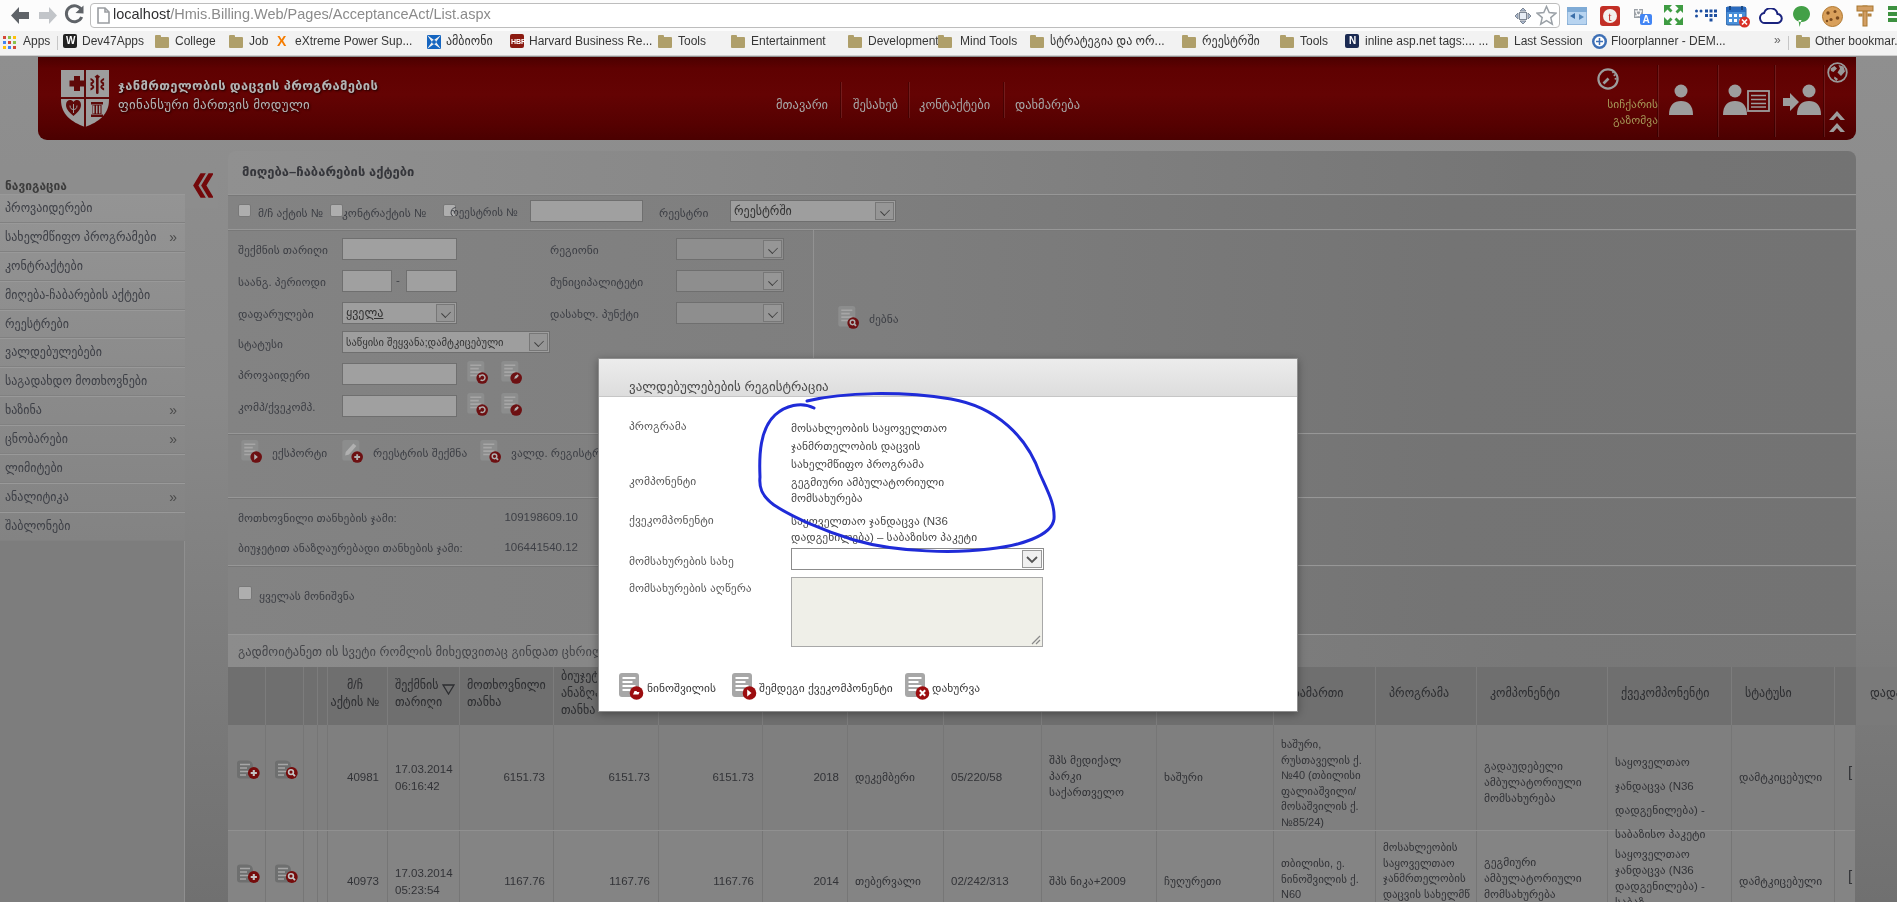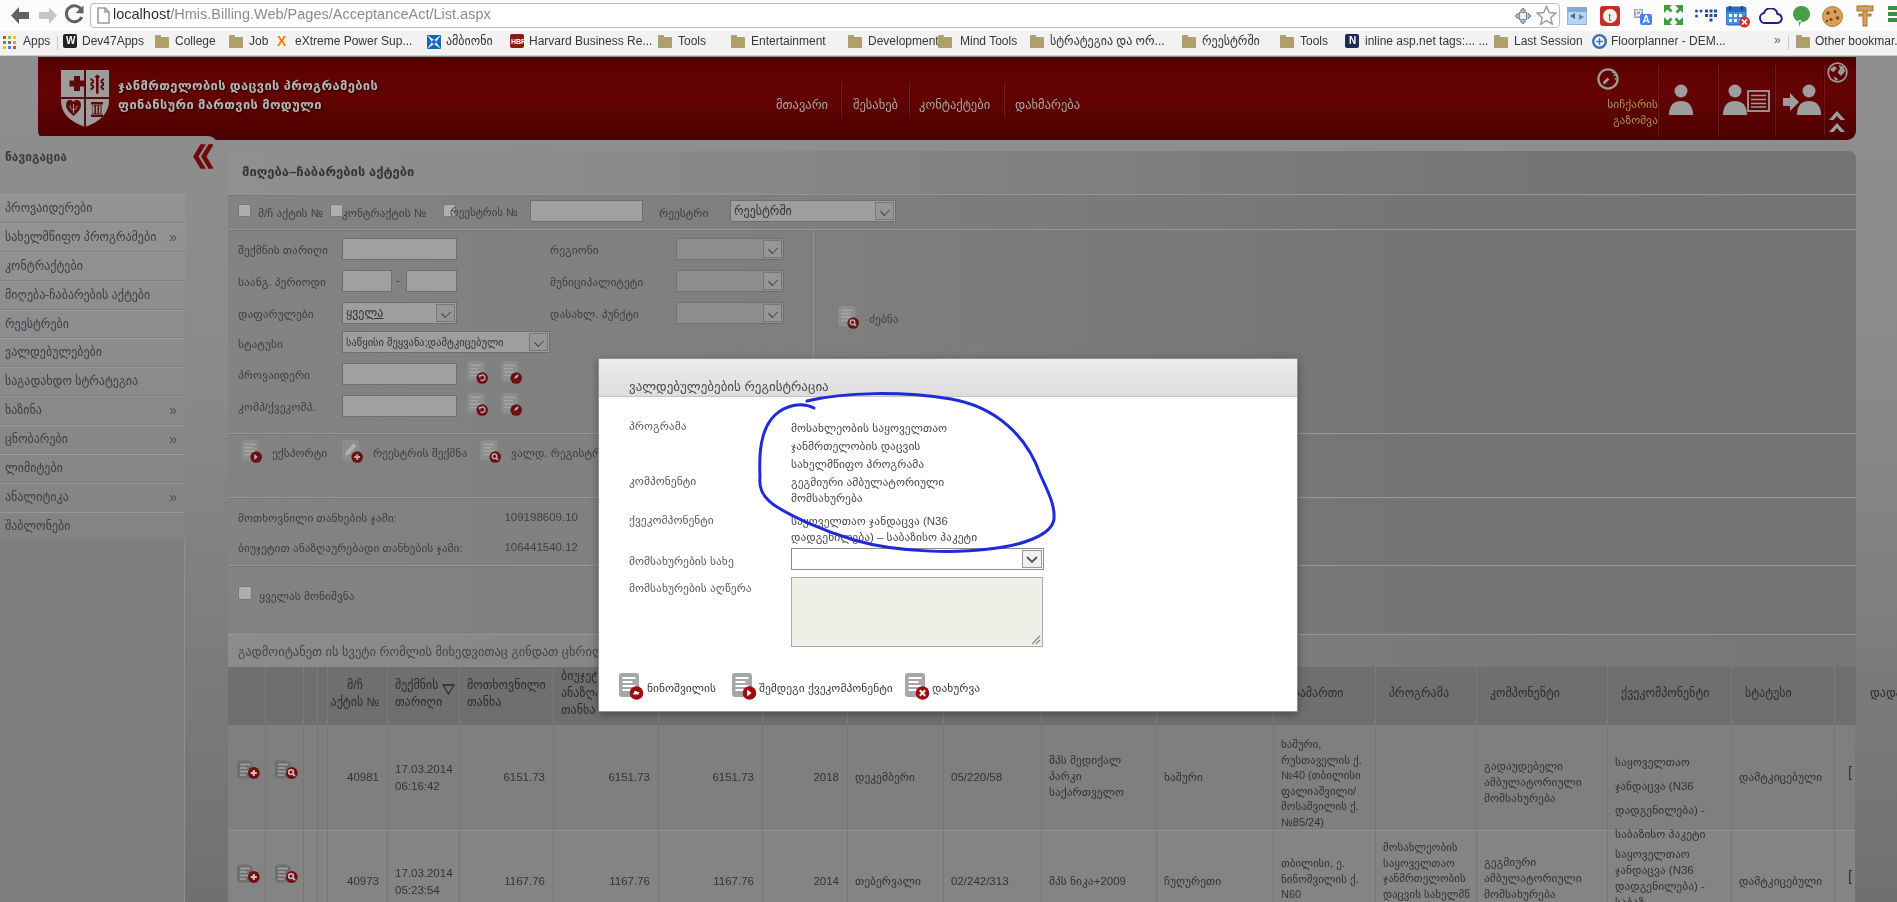--- a/index.html
+++ b/index.html
@@ -17,21 +17,21 @@
 
 #page{position:absolute;left:0;top:56px;width:1897px;height:846px;
 background:linear-gradient(180deg,#8f8f8f 0%,#898989 40%,#707070 100%);}
 
 #hdr{position:absolute;left:38px;top:1px;width:1818px;height:83px;
 background:linear-gradient(180deg,#4b0000 0%,#5f0101 14%,#640303 45%,#550101 82%,#4b0000 100%);
 border-radius:0 0 9px 9px;}
 .hmenu{position:absolute;top:40px;font-size:12.5px;color:#a6a6a6;}
 .hsep{position:absolute;top:12px;width:1px;height:58px;background:rgba(255,255,255,0.10);box-shadow:-1px 0 0 rgba(0,0,0,0.25);}
 
-#sidehead{position:absolute;left:0;top:80px;width:218px;height:43px;background:#8d8d8d;border-radius:0 10px 0 0;text-align:center;}
+#sidehead{position:absolute;left:0;top:109px;width:218px;height:43px;background:#8d8d8d;border-radius:0 10px 0 0;text-align:center;}
 #sideitems{position:absolute;left:0;top:138px;width:185px;background:linear-gradient(180deg,#949494,#838383);}
 .si{position:relative;height:28.9px;border-bottom:1px solid #818181;box-shadow:inset 0 1px 0 #999;font-size:12px;color:#3e4047;line-height:28px;padding-left:5px;}
 .si .ar{position:absolute;right:8px;top:0;color:#4a4a4a;font-size:14px;}
 #sidebot{position:absolute;left:0;top:485px;width:185px;height:361px;background:#7d7d7d;border-right:1px solid #8f8f8f;}
 
 .lbl{position:absolute;font-size:11.5px;color:#3d3f45;white-space:nowrap;}
 .inp{position:absolute;height:22px;background:#a0a0a0;border:1px solid #6f6f6f;}
 .sel{position:absolute;height:22px;background:#9e9e9e;border:1px solid #6f6f6f;font-size:12px;color:#333;line-height:20px;padding-left:3px;white-space:nowrap;overflow:hidden;}
 .selb{position:absolute;right:1px;top:1px;width:19px;height:18px;background:#969696;border:1px solid #777;}
 .selb:before{content:"";position:absolute;left:5px;top:4px;width:7px;height:7px;border-left:1.6px solid #3e3e3e;border-bottom:1.6px solid #3e3e3e;transform:rotate(-45deg) scale(1,0.75);transform-origin:center;}
@@ -222,21 +222,21 @@
   <g fill="#5e0909">
           <rect x="32" y="34" width="12" height="2.5"></rect>
           <rect x="33.5" y="37" width="9" height="9"></rect>
           <rect x="34" y="37.5" width="1.5" height="8" fill="#9d9d9d"></rect>
           <rect x="37" y="37.5" width="1.5" height="8" fill="#9d9d9d"></rect>
           <rect x="40" y="37.5" width="1.5" height="8" fill="#9d9d9d"></rect>
           <rect x="32" y="46.5" width="12" height="2.5"></rect>
         </g>
  </svg>
  <div class="ab" style="left:80px;top:21px;font-size:13px;font-weight:bold;color:#b3b3b3;text-shadow:1px 1px 2px rgba(0,0,0,0.7);letter-spacing:0.3px">ჯანმრთელობის დაცვის პროგრამების</div>
- <div class="ab" style="left:80px;top:40px;font-size:13px;font-weight:bold;color:#b3b3b3;text-shadow:1px 1px 2px rgba(0,0,0,0.7);letter-spacing:0.3px">ფინანსური მართვის მოდული</div>
+ <div class="ab" style="left:80px;top:40px;font-size:13px;font-weight:normal;color:#b3b3b3;text-shadow:1px 1px 2px rgba(0,0,0,0.7);letter-spacing:0.3px">ფინანსური მართვის მოდული</div>
  <div class="hmenu" style="left:738px">მთავარი</div>
  <div class="hsep" style="left:803px;top:25px;height:36px"></div>
  <div class="hmenu" style="left:815px">შესახებ</div>
  <div class="hsep" style="left:871px;top:25px;height:36px"></div>
  <div class="hmenu" style="left:881px">კონტაქტები</div>
  <div class="hsep" style="left:966px;top:25px;height:36px"></div>
  <div class="hmenu" style="left:977px">დახმარება</div>
  <svg class="ab" style="left:1559px;top:11px" width="22" height="22" viewBox="0 0 22 22">
   <circle cx="11" cy="11" r="9.6" fill="none" stroke="#9c9c9c" stroke-width="2.2"></circle>
   <path d="M11.5 10.5 L6.5 15.5" stroke="#9c9c9c" stroke-width="2.6"></path>
@@ -278,21 +278,21 @@
 <path d="M10 2 L3 13.5 L10 25 L13.5 25 L6.5 13.5 L13.5 2 Z M18 2 L11 13.5 L18 25 L21.5 25 L14.5 13.5 L21.5 2 Z" stroke="#74090b" stroke-width="1.5"></path>
       </svg>
     </div>
 <div id="sideitems">
 <div class="si">პროვაიდერები</div>
 <div class="si">სახელმწიფო პროგრამები<span class="ar">»</span></div>
 <div class="si">კონტრაქტები</div>
 <div class="si">მიღება-ჩაბარების აქტები</div>
 <div class="si">რეესტრები</div>
 <div class="si">ვალდებულებები</div>
-<div class="si">საგადახდო სტრატეგია</div>
+<div class="si">საგადახდო მოთხოვნები</div>
 <div class="si">ხაზინა<span class="ar">»</span></div>
 <div class="si">ცნობარები<span class="ar">»</span></div>
 <div class="si">ლიმიტები</div>
 <div class="si">ანალიტიკა<span class="ar">»</span></div>
 <div class="si">შაბლონები</div>
 </div>
 <div id="sidebot"></div>
 
 <div class="ab" style="left:228px;top:95px;width:1628px;height:43px;background:linear-gradient(90deg,#909090 0%,#888888 30%,#757575 80%,#737373 100%);border-radius:8px 8px 0 0">
 <div class="ab" style="left:14px;top:13px;font-size:13px;font-weight:bold;color:#35363b">მიღება–ჩაბარების აქტები</div>

